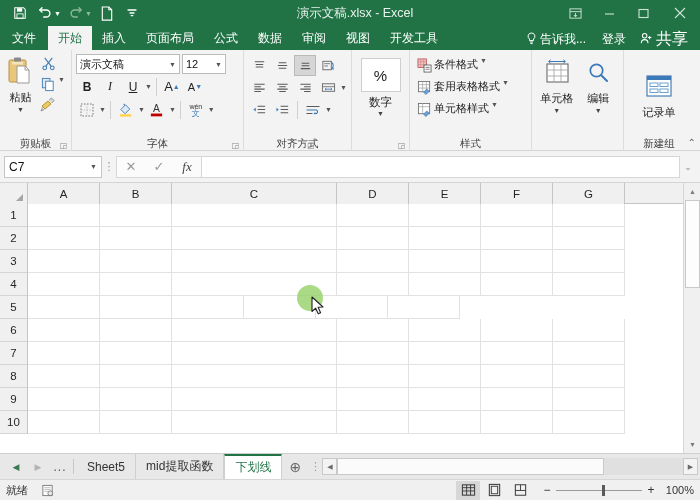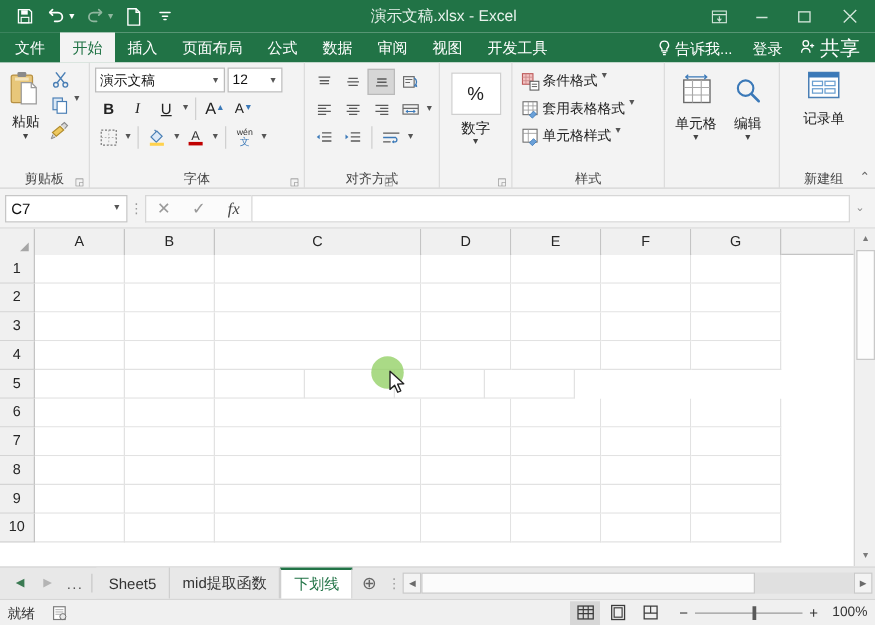--- a/index.html
+++ b/index.html
@@ -642,21 +642,21 @@
               </svg>
           </span>
           <span class="lbl">编辑</span>
           <span class="car">▼</span>
         </div>
       </div>
       <div class="group-label"></div>
     </div>
 
     <div class="group" id="g-new" style="border-right:none;">
-      <div class="group-body" style="justify-content:center; padding-top:0;">
+      <div class="group-body" style="justify-content:center; padding-top:18px;">
         <div class="bigbtn" style="width:54px;">
           <span class="glyph">
             <svg width="30" height="26" viewBox="0 0 30 26">
                 <rect x="3" y="2" width="24" height="20" fill="#fff" stroke="#4a7fb5" stroke-width="1.2"></rect>
                 <rect x="3" y="2" width="24" height="4" fill="#3b79b8"></rect>
                 <rect x="6" y="9" width="8" height="3.5" fill="none" stroke="#6a9fd0" stroke-width="1"></rect>
                 <rect x="16" y="9" width="8" height="3.5" fill="none" stroke="#6a9fd0" stroke-width="1"></rect>
                 <rect x="6" y="15" width="8" height="3.5" fill="none" stroke="#6a9fd0" stroke-width="1"></rect>
                 <rect x="16" y="15" width="8" height="3.5" fill="none" stroke="#6a9fd0" stroke-width="1"></rect>
               </svg>

